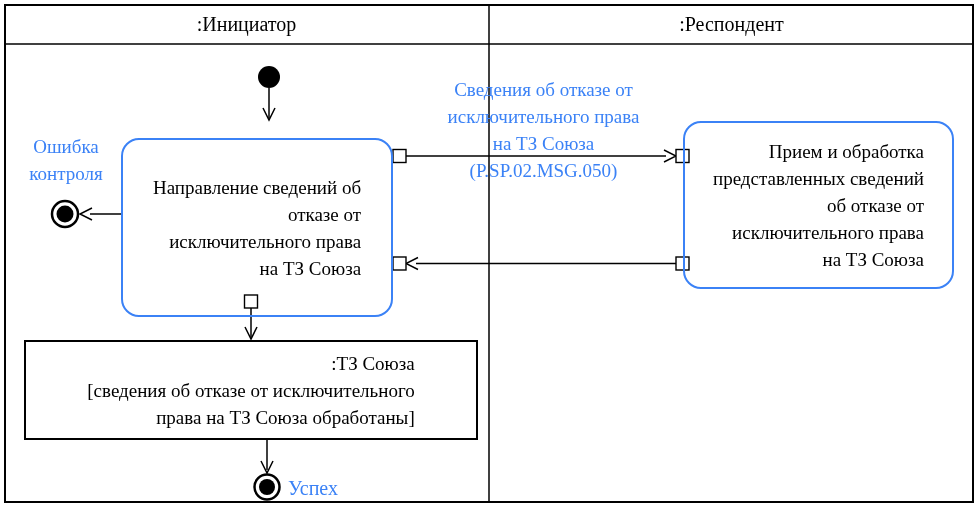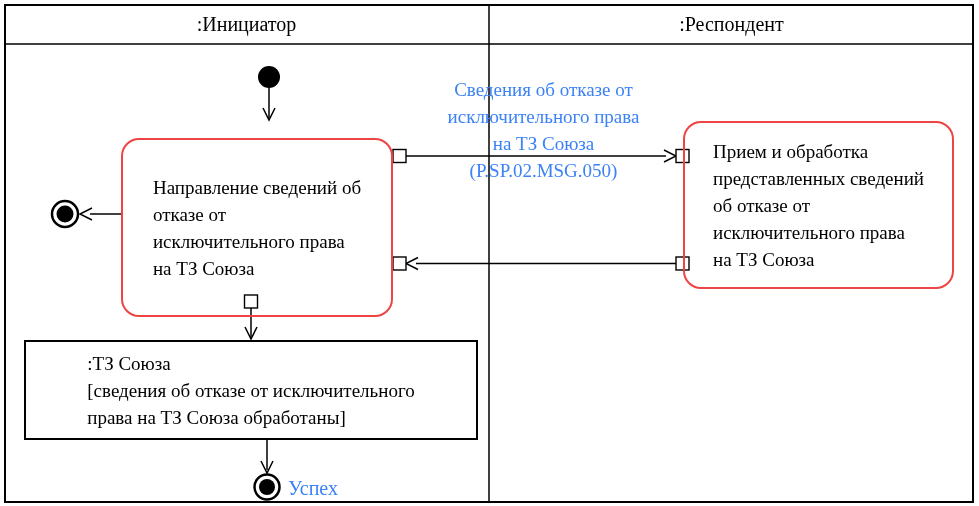--- a/index.html
+++ b/index.html
@@ -21,35 +21,35 @@
     color:#3b82f6;
   }
   .lane-header{
     position:absolute;
     top:4px;height:40px;
     display:flex;align-items:center;justify-content:center;
     font-size:20px;
   }
   .actionbox{
     position:absolute;
-    border:2px solid #ef4444;
+    border:2px solid #3b82f6;
     border-radius:18px;
     box-sizing:border-box;
     display:flex;align-items:center;justify-content:center;
-    text-align:left;
+    text-align:right;
     white-space:pre-line;
     font-size:19px;line-height:27px;
     background:transparent;
   }
   .objectbox{
     position:absolute;
     border:2px solid #000;
     box-sizing:border-box;
     display:flex;align-items:center;justify-content:center;
-    text-align:left;
+    text-align:right;
     white-space:pre-line;
     font-size:19px;line-height:27px;
     background:transparent;
   }
 </style>
 </head>
 <body>
 
 <div id="stage">
 
@@ -113,20 +113,22 @@
 отказе от
 исключительного права
 на ТЗ Союза</div>
 
   <div class="actionbox" style="left:683px;top:121px;width:271px;height:168px;">Прием и обработка
 представленных сведений
 об отказе от
 исключительного права
 на ТЗ Союза</div>
 
+  <div class="label" style="left:14px;top:133px;width:104px;">Ошибка
+контроля</div>
 
   <div class="label" style="left:410px;top:76px;width:267px;">Сведения об отказе от
 исключительного права
 на ТЗ Союза
 (P.SP.02.MSG.050)</div>
 
 
   <div class="objectbox" style="left:24px;top:340px;width:454px;height:100px;">:ТЗ Союза
 [сведения об отказе от исключительного
 права на ТЗ Союза обработаны]</div>

